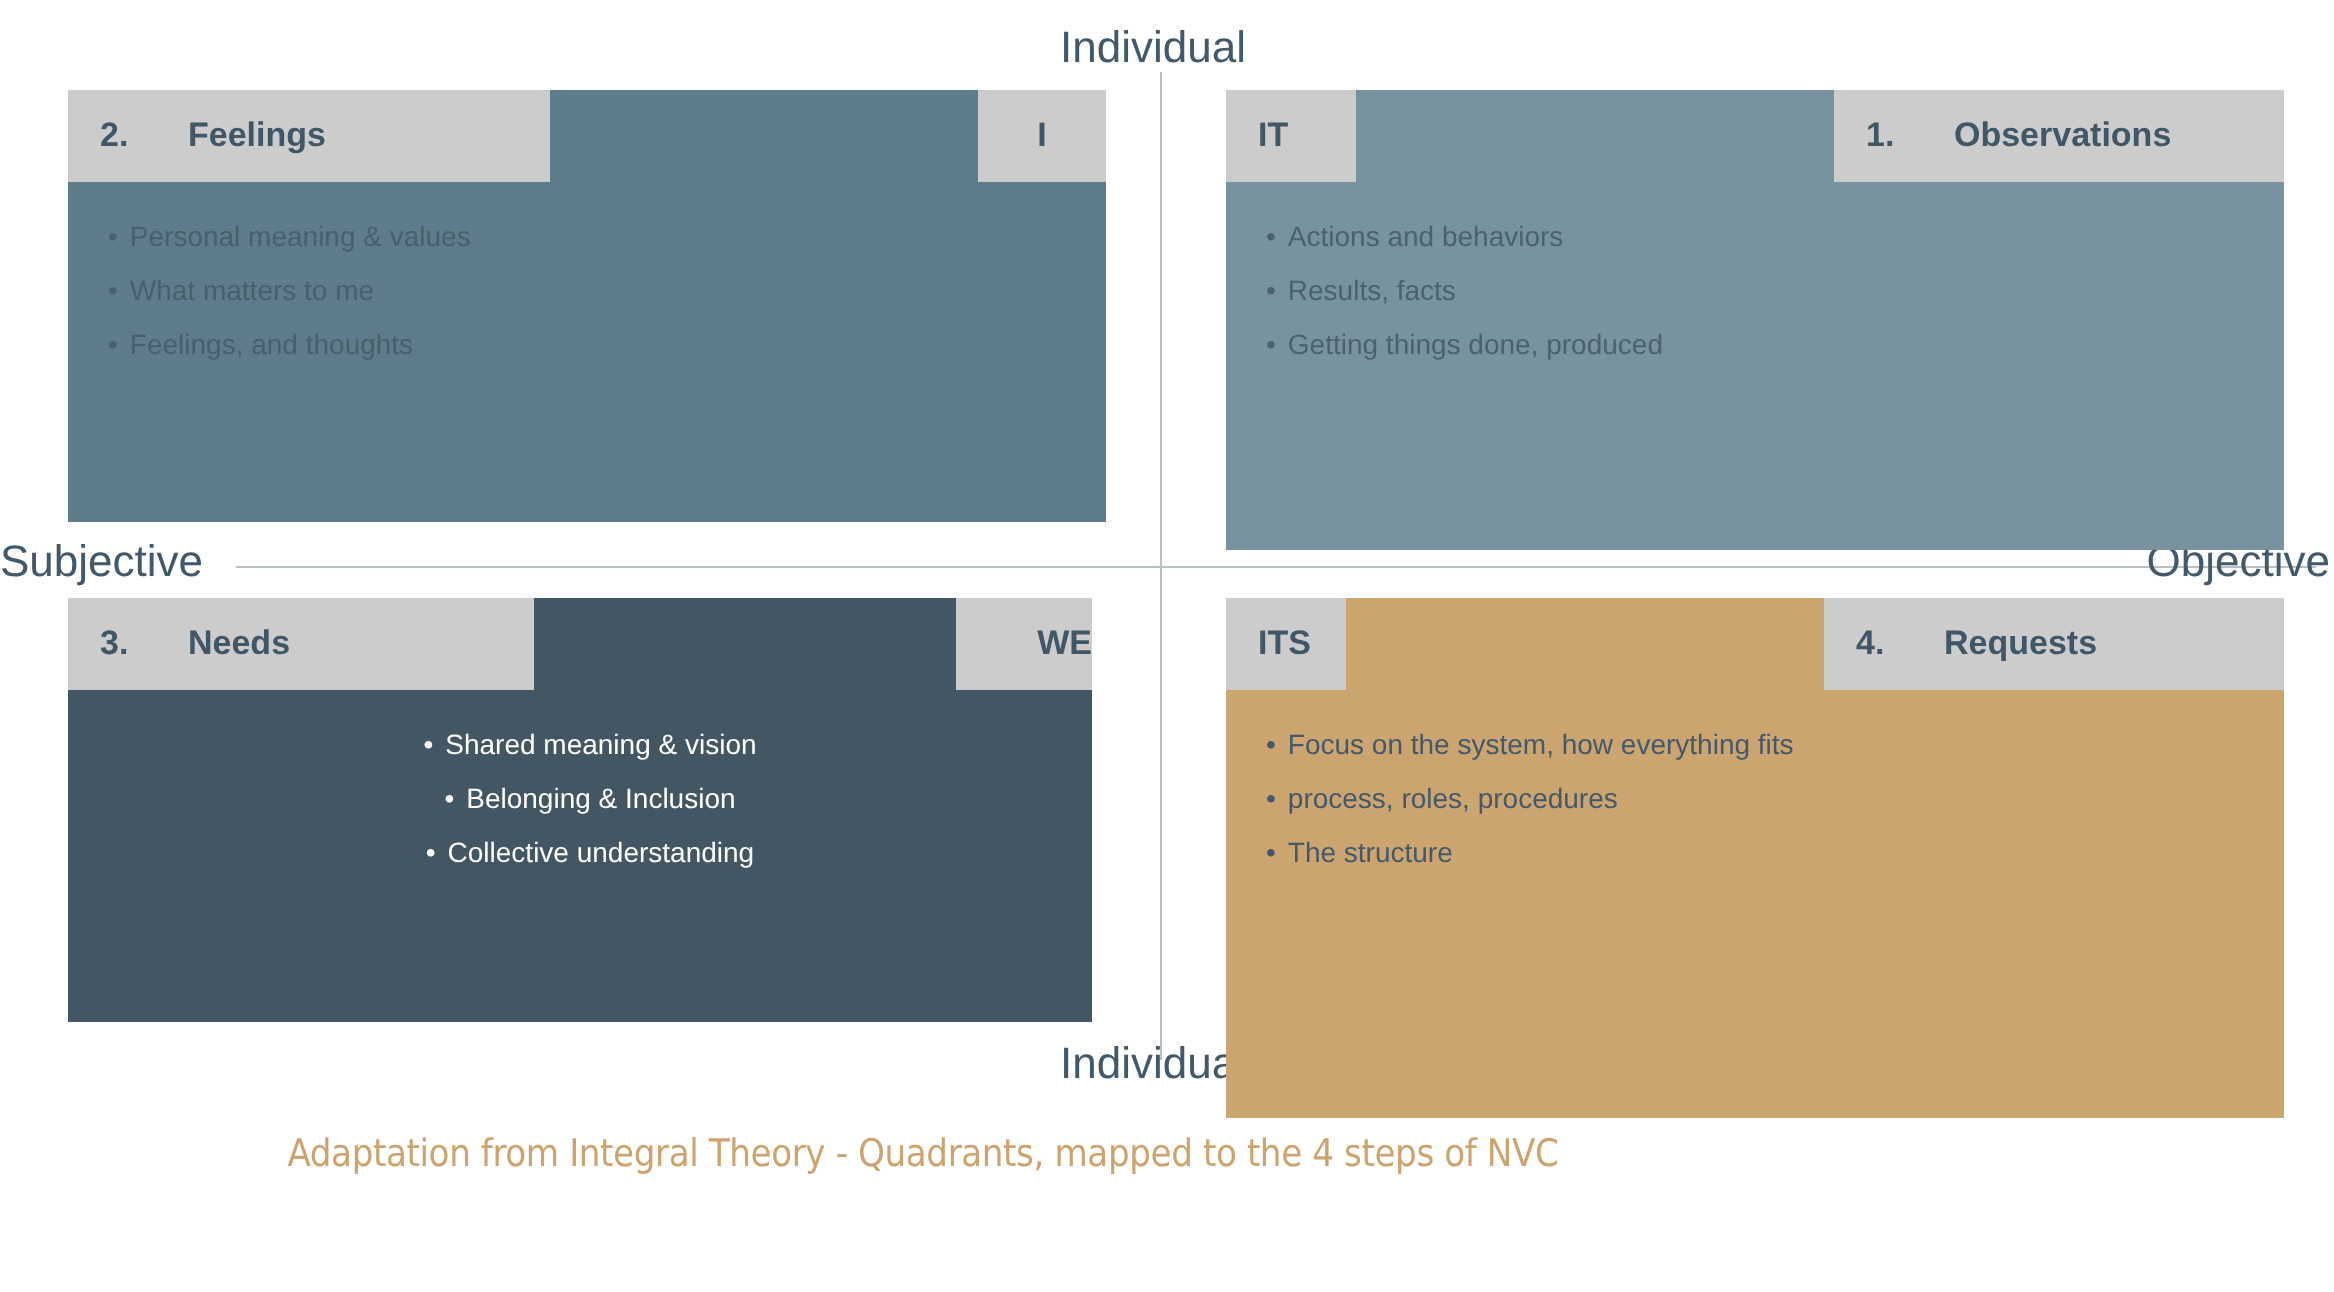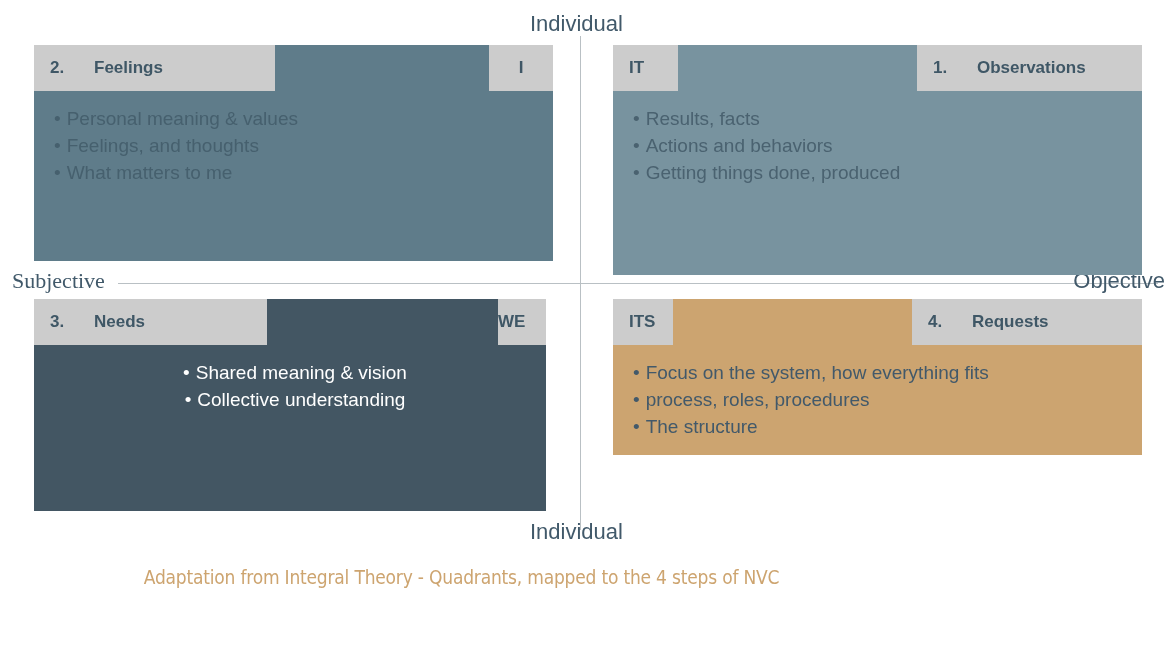--- a/index.html
+++ b/index.html
@@ -38,21 +38,21 @@
   .axis-label {
     position: absolute;
     color: #41596a;
     font-size: 22px;
     line-height: 1;
     white-space: nowrap;
     font-weight: 400;
   }
   .axis-top    { left: 530px;  top: 13px; }
   .axis-bottom { left: 530px;  top: 521px; }
-  .axis-left   { left: 12px;    top: 270px; font-family: Liberation Serif, serif; }
+  .axis-left   { left: 0;    top: 270px; }
   .axis-right  { right: 2px;   top: 270px; }
 
   
   .quad {
     position: absolute;
   }
   .quad .body {
     position: absolute;
     left: 0;
     top: 0;
@@ -85,49 +85,49 @@
   }
   .tag.left-tag  { left: 0; }
   .tag.right-tag { right: 0; }
   .tag.pad-l   { padding-left: 16px; }
 
   .bullets {
     position: absolute;
     left: 20px;
     top: 60px;
     right: 10px;
-    font-size: 19px;
+    font-size: 14px;
     line-height: 27px;
   }
   .bullets div { white-space: nowrap; }
   .bullets .b-dot { margin-right: 6px; }
 
   
   #q-upper-left  { left: 34px;  top: 45px;  width: 519px; height: 216px; }
   #q-upper-right { left: 613px; top: 45px;  width: 529px; height: 230px; }
   #q-lower-left  { left: 34px;  top: 299px; width: 512px; height: 212px; }
-  #q-lower-right { left: 613px; top: 299px; width: 529px; height: 156px; }
+  #q-lower-right { left: 613px; top: 299px; width: 529px; height: 260px; }
 
   
   #q-upper-left  .body { background: #5f7c8a; }
   #q-upper-left  .bullets { color: #46606e; }
   #q-upper-right .body { background: #78939f; }
   #q-upper-right .bullets { color: #4a6270; }
   #q-lower-left  .body { background: #435663; }
   #q-lower-left  .bullets { color: #ffffff; text-align: center; }
   #q-lower-right .body { background: #cca470; }
   #q-lower-right .bullets { color: #42596a; }
 
   
   #q-upper-left  .left-tag  { width: 241px; }
   #q-upper-left  .right-tag { width: 64px; justify-content: center; }
   #q-upper-right .left-tag  { width: 65px; }
   #q-upper-right .right-tag { width: 225px; }
   #q-lower-left  .left-tag  { width: 233px; }
-  #q-lower-left  .right-tag { width: 48px; justify-content: flex-start; }
+  #q-lower-left  .right-tag { width: 68px; justify-content: flex-end; }
   #q-lower-right .left-tag  { width: 60px; }
   #q-lower-right .right-tag { width: 230px; }
 
   
   .caption {
     position: absolute;
     left: 0;
     top: 566px;
     width: 923px;
     text-align: center;
@@ -156,56 +156,57 @@
     <div class="tag left-tag pad-l">
       <span class="num">2.</span>
       <span>Feelings</span>
     </div>
     <div class="tag right-tag">
       <span>I</span>
     </div>
   </div>
   <div class="bullets">
     <div><span class="b-dot">•</span><span>Personal meaning &amp; values</span></div>
+    <div><span class="b-dot">•</span><span>What matters to me</span></div>
     <div><span class="b-dot">•</span><span>Feelings, and thoughts</span></div>
-    <div><span class="b-dot">•</span><span>What matters to me</span></div>
   </div>
 </div>
 
 <div class="quad" id="q-upper-right">
   <div class="body"></div>
   <div class="header-row">
     <div class="tag left-tag pad-l">
       <span>IT</span>
     </div>
     <div class="tag right-tag pad-l">
       <span class="num">1.</span>
       <span>Observations</span>
     </div>
   </div>
   <div class="bullets">
+    <div><span class="b-dot">•</span><span>Actions and behaviors</span></div>
     <div><span class="b-dot">•</span><span>Results, facts</span></div>
-    <div><span class="b-dot">•</span><span>Actions and behaviors</span></div>
     <div><span class="b-dot">•</span><span>Getting things done, produced</span></div>
   </div>
 </div>
 
 <div class="quad" id="q-lower-left">
   <div class="body"></div>
   <div class="header-row">
     <div class="tag left-tag pad-l">
       <span class="num">3.</span>
       <span>Needs</span>
     </div>
     <div class="tag right-tag">
       <span>WE</span>
     </div>
   </div>
   <div class="bullets">
     <div><span class="b-dot">•</span><span>Shared meaning &amp; vision</span></div>
+    <div><span class="b-dot">•</span><span>Belonging &amp; Inclusion</span></div>
     <div><span class="b-dot">•</span><span>Collective understanding</span></div>
   </div>
 </div>
 
 <div class="quad" id="q-lower-right">
   <div class="body"></div>
   <div class="header-row">
     <div class="tag left-tag pad-l">
       <span>ITS</span>
     </div>

